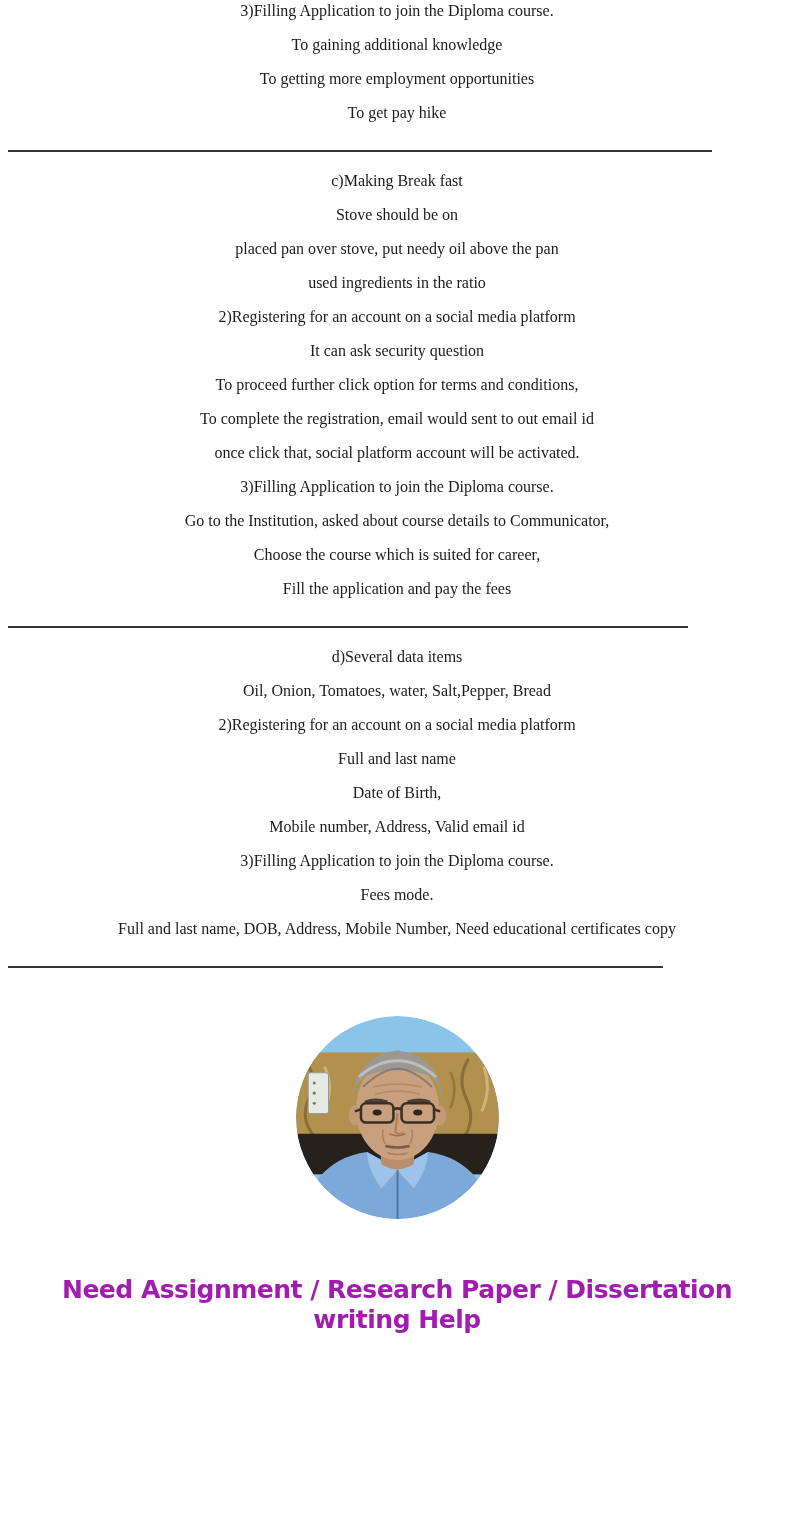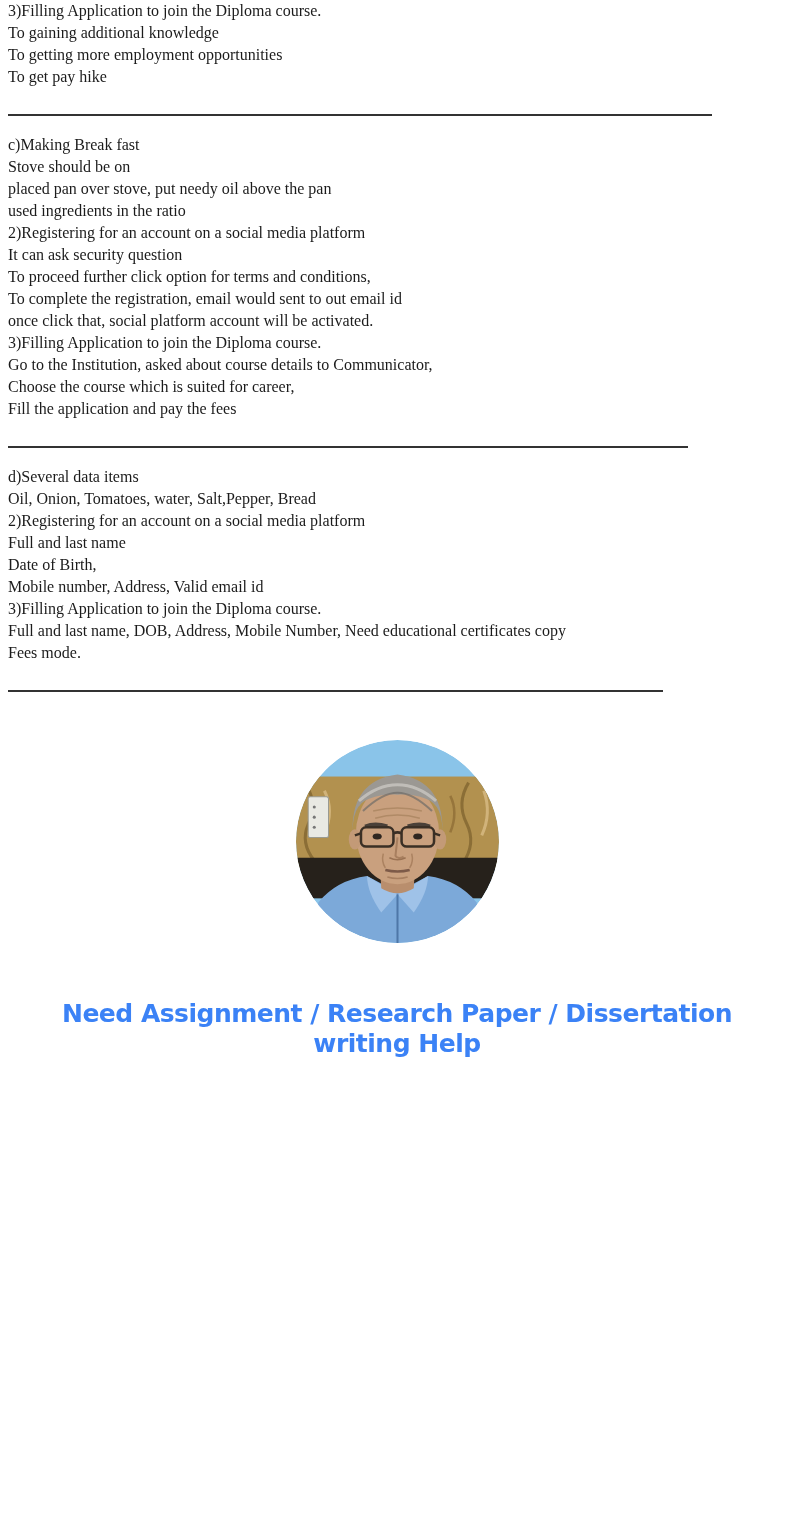--- a/index.html
+++ b/index.html
@@ -11,22 +11,23 @@
     width: 794px;
     font-family: "Liberation Serif", serif;
     color: #1b1b1b;
   }
   .page {
     padding: 0 8px;
   }
   p.doc-line {
     font-size: 16px;
     line-height: 18px;
-    margin: 4px 0;
+    margin: 16px 0;
     white-space: nowrap;
+    text-align: center;
   }
   p.doc-line.first {
     margin-top: 2px;
   }
   .divider {
     height: 0;
     border: none;
     border-top: 2px solid #333333;
     margin: 28px 0 20px 0;
   }
@@ -45,21 +46,21 @@
     overflow: hidden;
   }
   .help-banner {
     margin-top: 52px;
     text-align: center;
     font-family: "DejaVu Sans", sans-serif;
     font-weight: bold;
     font-size: 25px;
     line-height: 30px;
     letter-spacing: -0.5px;
-    color: #3b82f6;
+    color: #a21caf;
   }
   .help-banner .heading {
     max-width: 770px;
     margin: 0 auto;
   }
 </style>
 </head>
 <body>
 
 <div class="page">
@@ -92,22 +93,22 @@
   <div class="divider d2"></div>
 
   <section>
     <p class="doc-line">d)Several data items</p>
     <p class="doc-line">Oil, Onion, Tomatoes, water, Salt,Pepper, Bread</p>
     <p class="doc-line">2)Registering for an account on a social media platform</p>
     <p class="doc-line">Full and last name</p>
     <p class="doc-line">Date of Birth,</p>
     <p class="doc-line">Mobile number, Address, Valid email id</p>
     <p class="doc-line">3)Filling Application to join the Diploma course.</p>
+    <p class="doc-line">Fees mode.</p>
     <p class="doc-line">Full and last name, DOB, Address, Mobile Number, Need educational certificates copy</p>
-    <p class="doc-line">Fees mode.</p>
   </section>
 
   <div class="divider d3"></div>
 
   <div class="avatar-wrap">
     <span class="avatar-circle">
       <svg width="203" height="203" viewBox="0 0 200 200" xmlns="http://www.w3.org/2000/svg">
         <defs>
           <clipPath id="circ">
               <circle cx="100" cy="100" r="100"></circle>

